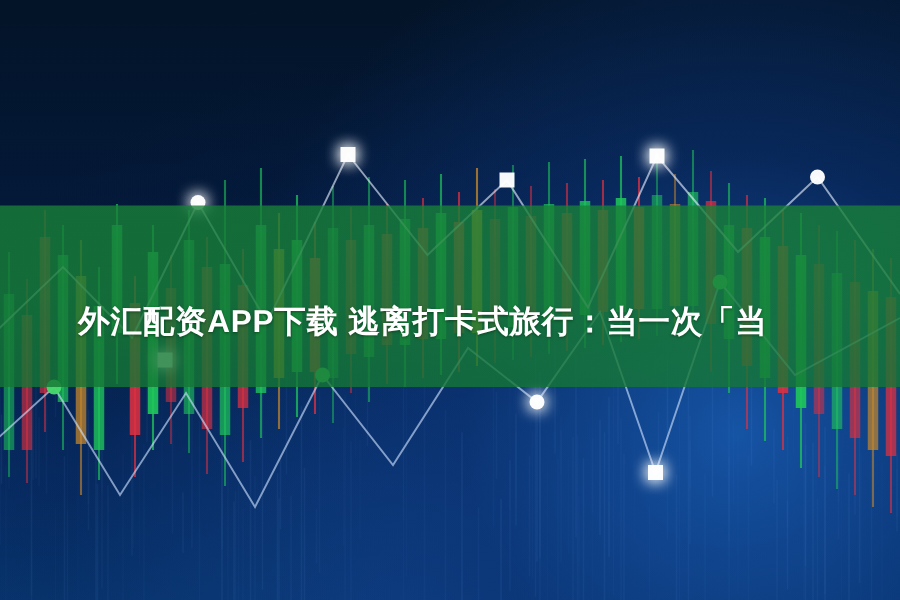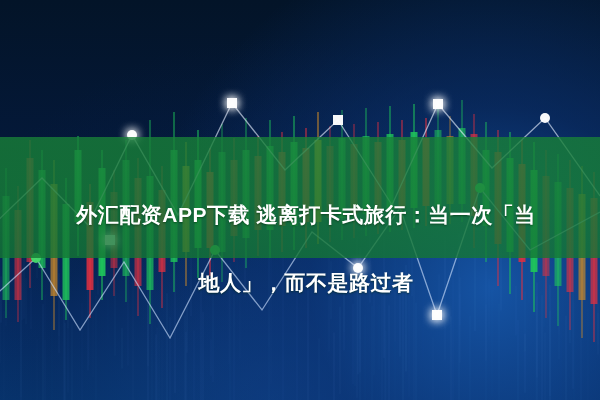--- a/index.html
+++ b/index.html
@@ -48,21 +48,20 @@
     left: 0;
     width: 564px;
     text-align: center;
     color: #ffffff;
     font-weight: bold;
     font-size: 21px;
     line-height: 34px;
     letter-spacing: 0.5px;
     text-shadow: 0 1px 2px rgba(0,40,10,0.55);
     white-space: pre-line;
-    margin-left: 24px;
   }
 </style>
 </head>
 <body>
 
 <div id="stage">
 
   <div class="bg-base"></div>
 
   <svg class="layer bg-vertical-streaks" viewBox="0 0 600 400" preserveAspectRatio="none">
@@ -352,16 +351,15 @@
         <circle cx="36" cy="258" r="5" fill="#46d96a" fill-opacity="0.97"></circle>
         <circle cx="215" cy="250" r="5" fill="#46d96a" fill-opacity="0.97"></circle>
         <circle cx="480" cy="188" r="5" fill="#46d96a" fill-opacity="0.97"></circle>
       </g>
   </svg>
 
   <div class="banner" style="top: 137px; height: 121px;"></div>
 
   <div class="banner-text" style="top: 163.5px; color: rgb(255, 255, 255);">
     <div>外汇配资APP下载 逃离打卡式旅行：当一次「当</div>
-    <div>地人」，而不是路过者</div>
   </div>
 
 </div>
 
 </body></html>

